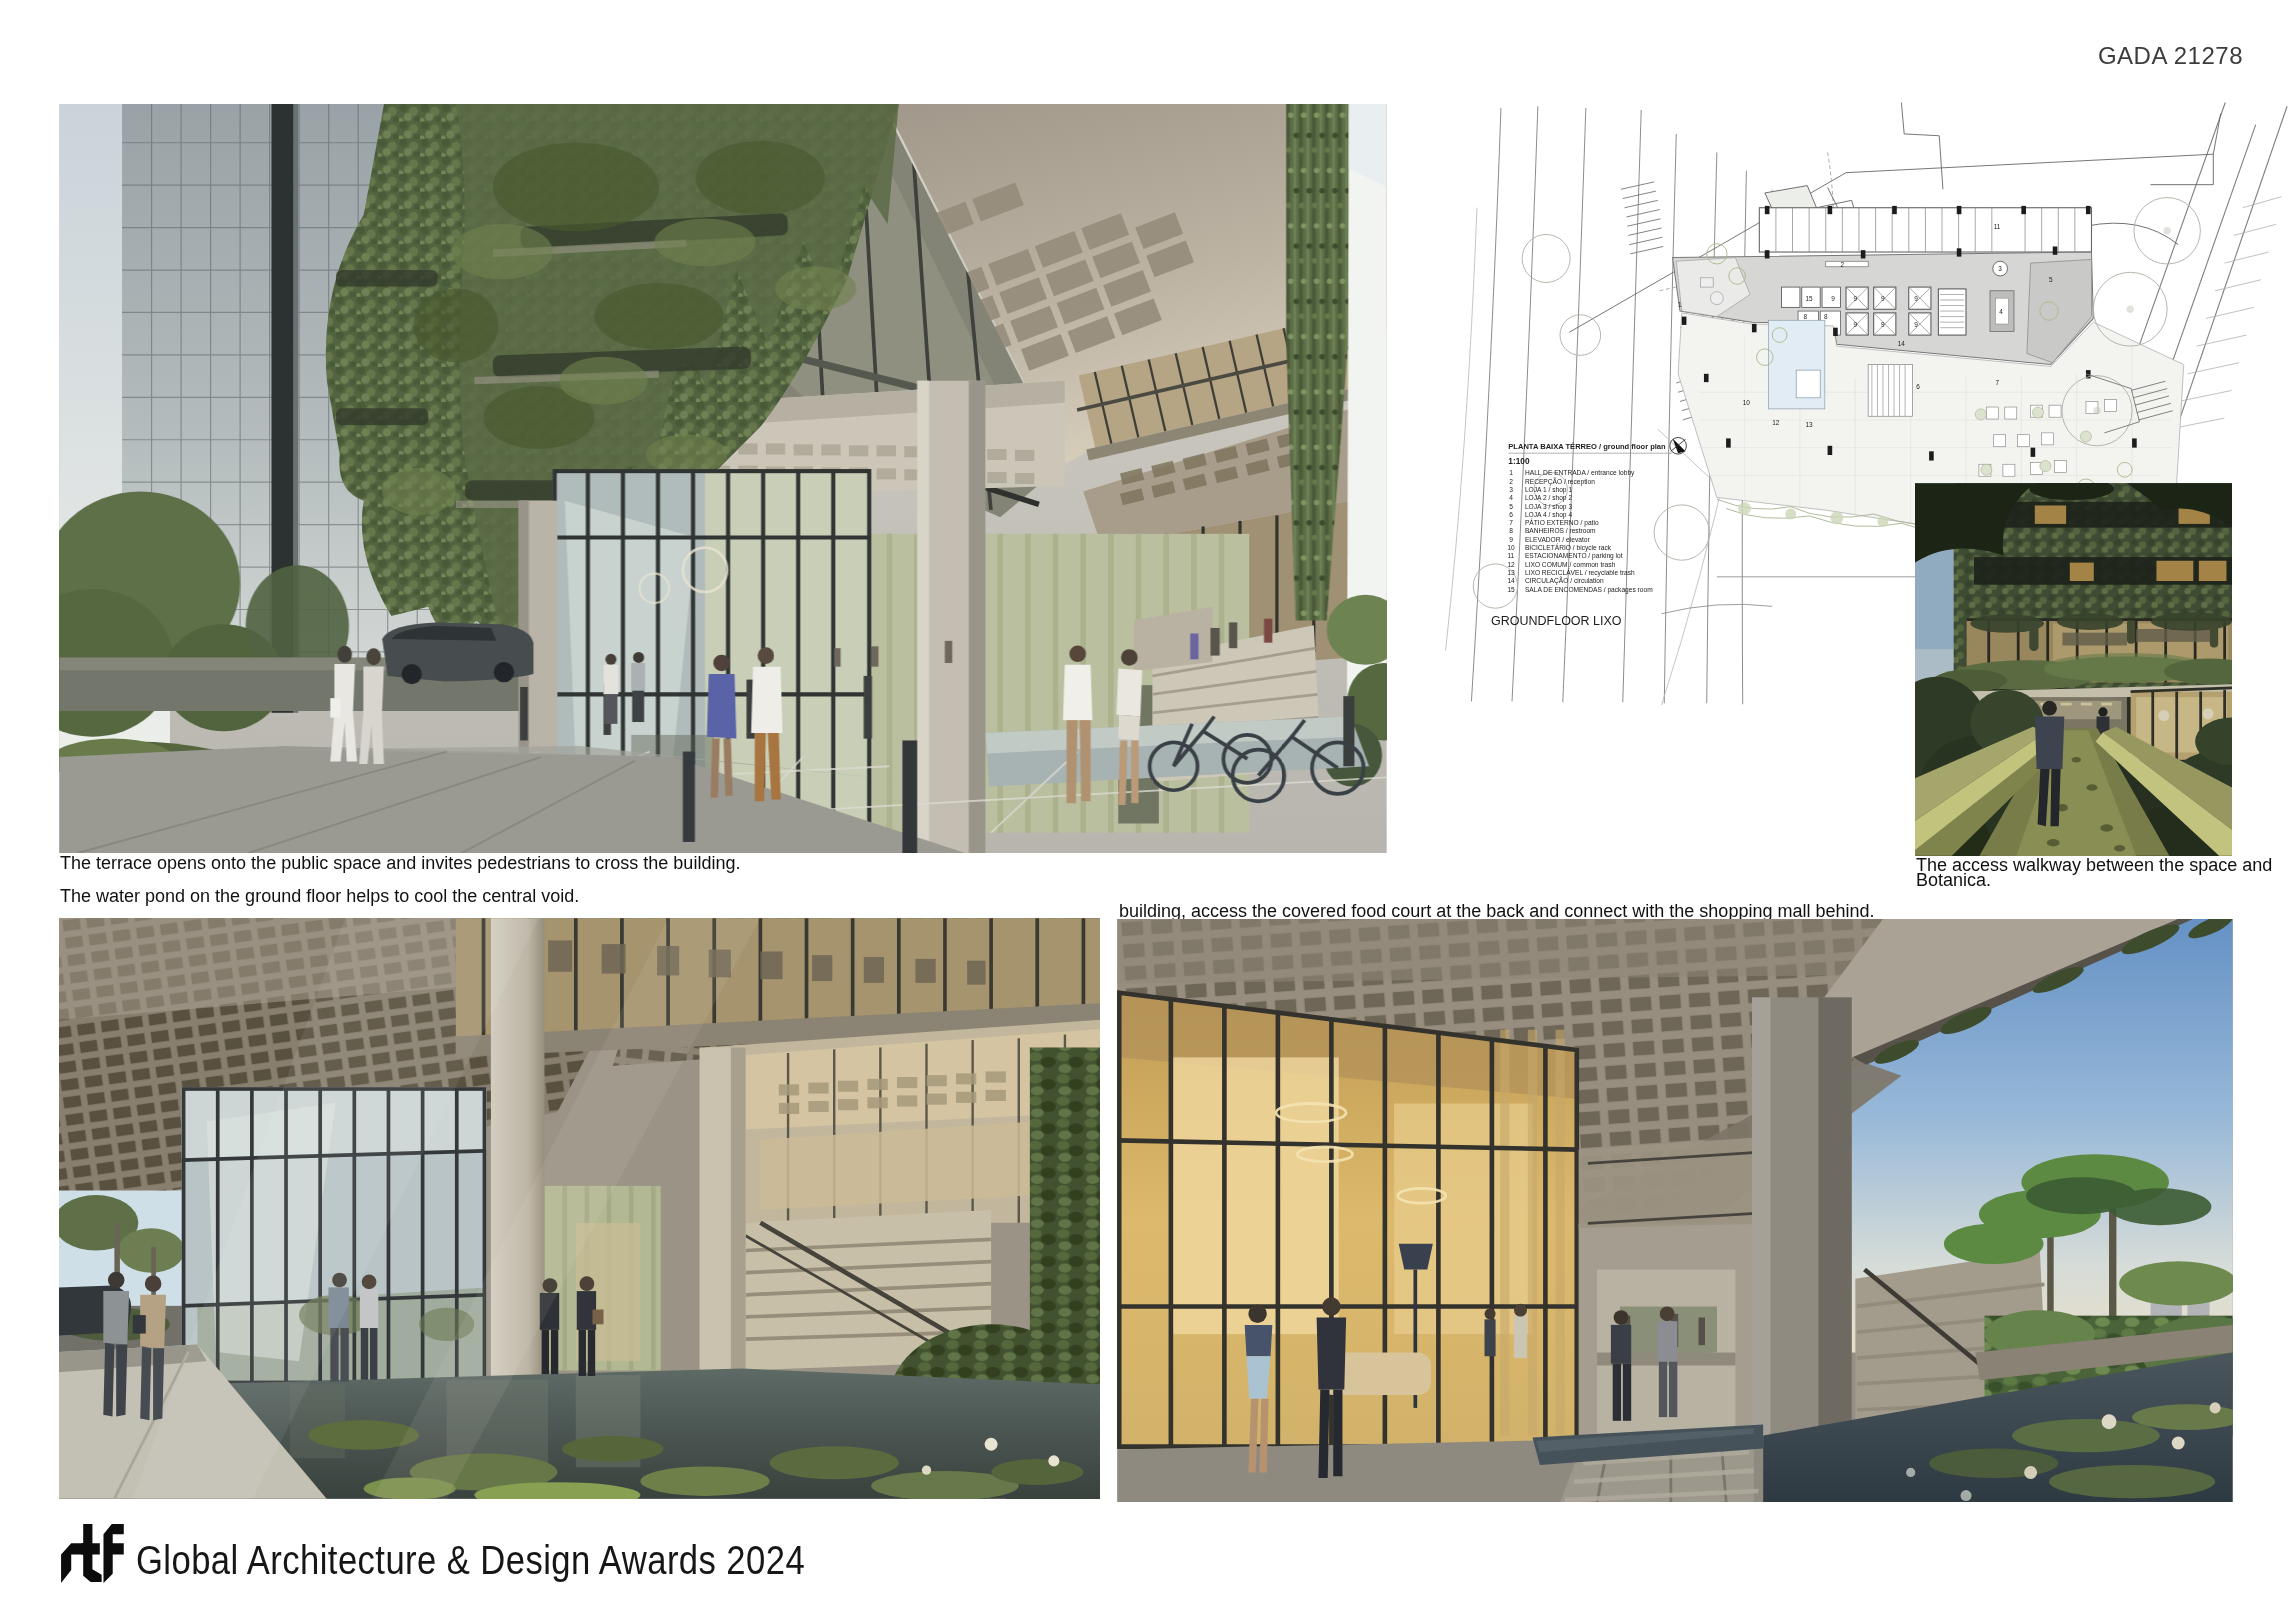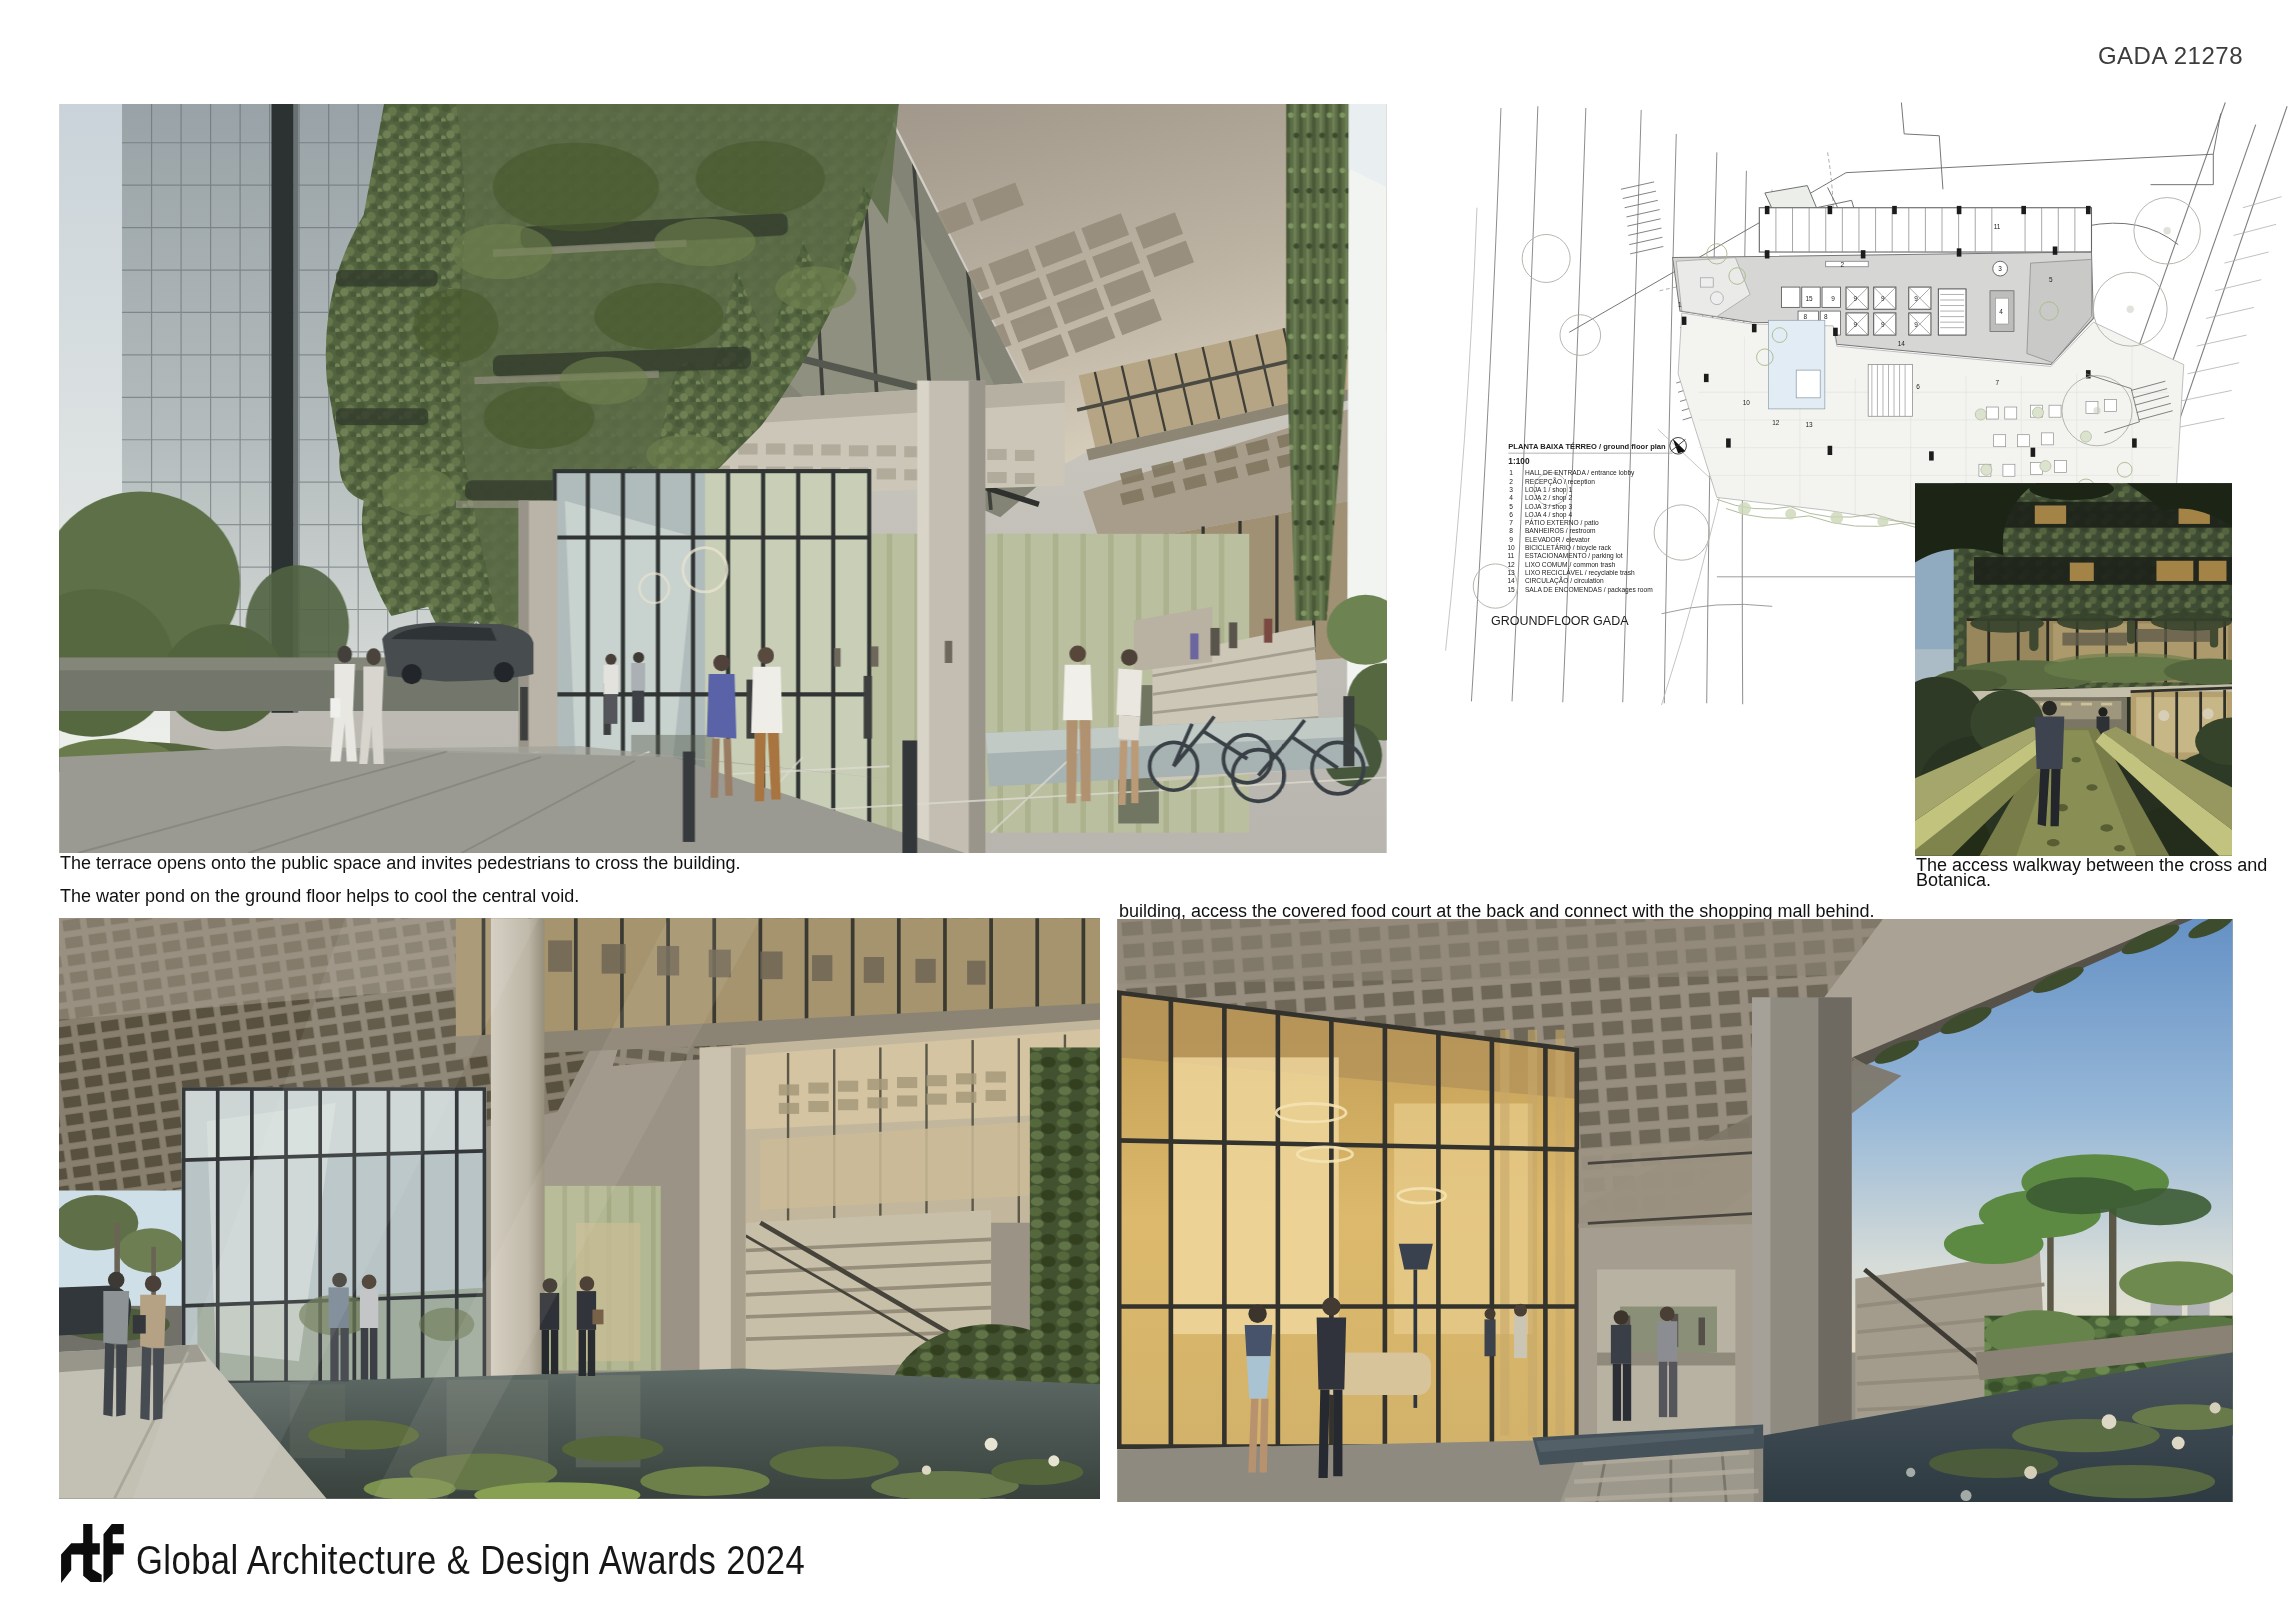--- a/index.html
+++ b/index.html
@@ -412,21 +412,21 @@
         </g>
 
         <g stroke="#888" stroke-width="0.9" fill="none">
           <polyline points="300,520 620,520 622,655"></polyline>
           <path d="M240,560 Q300,545 360,552"></path>
         </g>
       </g>
     </svg>
   </div>
 
-  <div class="abs" style="left:1491px;top:614px;font-size:12.5px;color:#1c1c1c;letter-spacing:0px;">GROUNDFLOOR GADA</div>
+  <div class="abs" style="left:1491px;top:614px;font-size:12.5px;color:#1c1c1c;letter-spacing:0px;">GROUNDFLOOR LIXO</div>
 
   <div class="abs" style="left:59px;top:104px;width:1328px;height:749px;">
     <svg width="1328" height="749" viewBox="0 0 1439 812" xmlns="http://www.w3.org/2000/svg">
       <defs>
         <linearGradient id="p1sky" x1="0" y1="0" x2="0" y2="1">
           <stop offset="0" stop-color="#c9d3d9"></stop>
             <stop offset=".55" stop-color="#dde2e2"></stop>
             <stop offset="1" stop-color="#eceeea"></stop>
         </linearGradient>
         <linearGradient id="p1tower" x1="0" y1="0" x2="0" y2="1">
@@ -849,21 +849,21 @@
       </g>
     </svg>
   </div>
 
   <div class="cap" style="left:60px;top:856px;">The terrace opens onto the public space and invites pedestrians to cross the building.</div>
 
   <div class="cap" style="left:60px;top:889px;text-align:right;">The water pond on the ground floor helps to cool the central void.</div>
 
   <div class="cap" style="left:1119px;top:904px;width:1115px;">building, access the covered food court at the back and connect with the shopping mall behind.</div>
 
-  <div class="cap" style="left:1916px;top:858px;">The access walkway between the cross and Botanica.</div>
+  <div class="cap" style="left:1916px;top:858px;">The access walkway between the space and Botanica.</div>
 
   <div class="abs" style="left:59px;top:918px;width:1041px;height:581px;">
     <svg width="1041" height="581" viewBox="0 0 1128 629" xmlns="http://www.w3.org/2000/svg">
       <defs>
         <linearGradient id="p2pond" x1="0" y1="0" x2="0" y2="1">
           <stop offset="0" stop-color="#5e6a66"></stop>
             <stop offset=".5" stop-color="#4a5551"></stop>
             <stop offset="1" stop-color="#39423d"></stop>
         </linearGradient>
         <linearGradient id="p2col" x1="0" y1="0" x2="1" y2="0">

